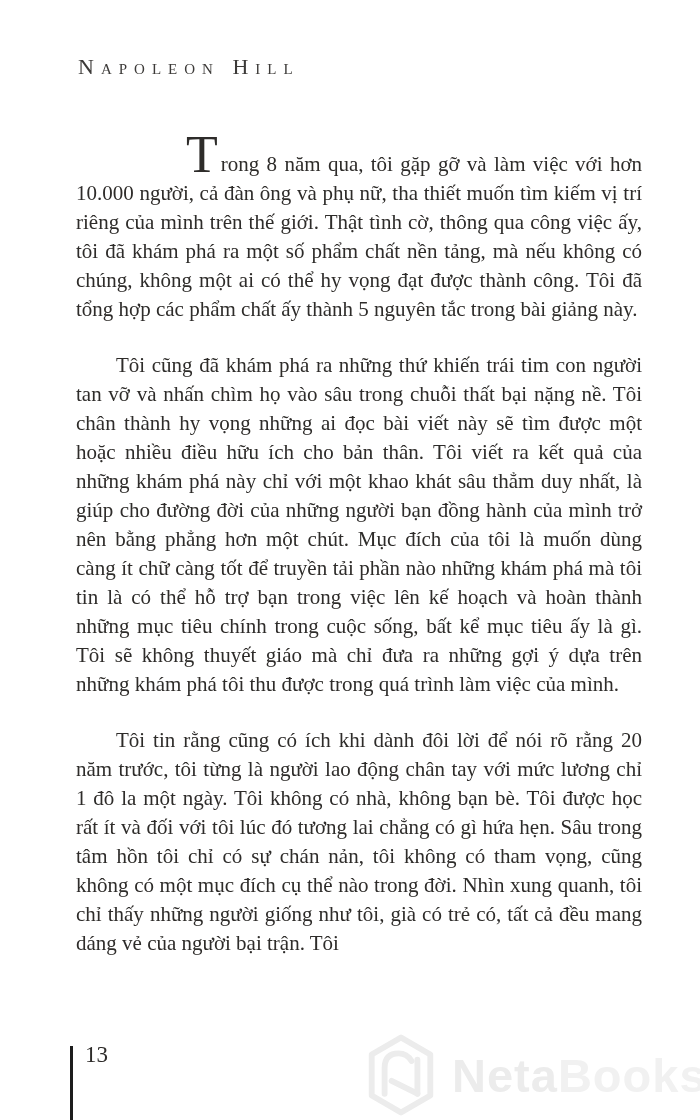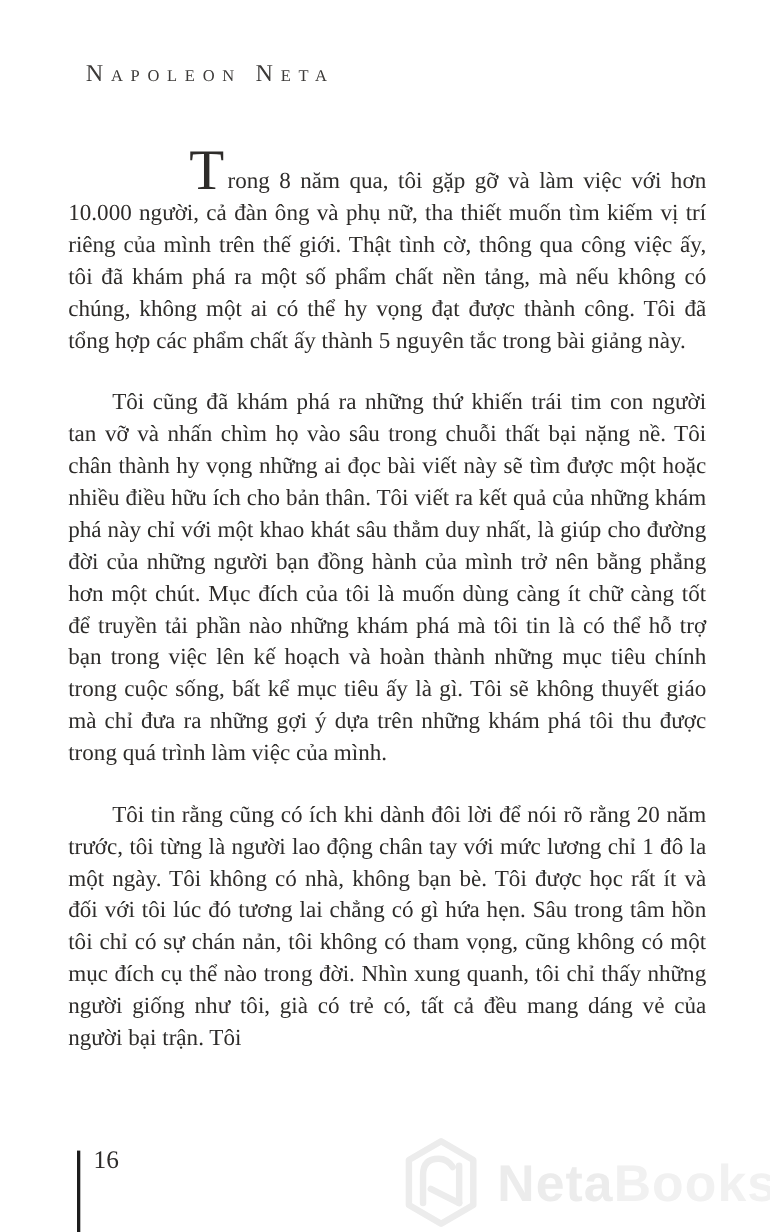--- a/index.html
+++ b/index.html
@@ -28,21 +28,21 @@
   }
   .content{
     position:absolute;
     top:150px;left:62px;
     width:580px;
     font-size:21px;
     line-height:29px;
     text-align:justify;
     text-justify:inter-word;
   }
-  .content p{margin:0 0 27px 0;}
+  .content p{margin:0 0 27px 14px;}
   .p-first{text-indent:55px;}
   .p-indent{text-indent:40px;}
   .drop-cap{
     font-size:52px;
     line-height:0;
     display:inline-block;
     vertical-align:baseline;
     margin-right:3px;
     position:relative;
     top:1px;
@@ -78,32 +78,32 @@
     color:#efefef;
   }
   .wm-text .wm-neta{color:#ececec;}
   .wm-text .wm-books{color:#f1f1f1;}
 </style>
 </head>
 <body>
 
 <div class="page">
 
-  <div class="running-header">Napoleon Neta</div>
+  <div class="running-header">Napoleon Hill</div>
 
   <div class="content">
     <p class="p-first"><span class="drop-cap">T</span><span>rong 8 năm qua, tôi gặp gỡ và làm việc với hơn 10.000 người, cả đàn ông và phụ nữ, tha thiết muốn tìm kiếm vị trí riêng của mình trên thế giới. Thật tình cờ, thông qua công việc ấy, tôi đã khám phá ra một số phẩm chất nền tảng, mà nếu không có chúng, không một ai có thể hy vọng đạt được thành công. Tôi đã tổng hợp các phẩm chất ấy thành 5 nguyên tắc trong bài giảng này.</span></p>
 
     <p class="p-indent"><span>Tôi cũng đã khám phá ra những thứ khiến trái tim con người tan vỡ và nhấn chìm họ vào sâu trong chuỗi thất bại nặng nề. Tôi chân thành hy vọng những ai đọc bài viết này sẽ tìm được một hoặc nhiều điều hữu ích cho bản thân. Tôi viết ra kết quả của những khám phá này chỉ với một khao khát sâu thẳm duy nhất, là giúp cho đường đời của những người bạn đồng hành của mình trở nên bằng phẳng hơn một chút. Mục đích của tôi là muốn dùng càng ít chữ càng tốt để truyền tải phần nào những khám phá mà tôi tin là có thể hỗ trợ bạn trong việc lên kế hoạch và hoàn thành những </span><span class="italic">mục tiêu chính</span><span> trong cuộc sống, bất kể mục tiêu ấy là gì. Tôi sẽ không thuyết giáo mà chỉ đưa ra những gợi ý dựa trên những khám phá tôi thu được trong quá trình làm việc của mình.</span></p>
 
     <p class="p-indent"><span>Tôi tin rằng cũng có ích khi dành đôi lời để nói rõ rằng 20 năm trước, tôi từng là người lao động chân tay với mức lương chỉ 1 đô la một ngày. Tôi không có nhà, không bạn bè. Tôi được học rất ít và đối với tôi lúc đó tương lai chẳng có gì hứa hẹn. Sâu trong tâm hồn tôi chỉ có sự chán nản, tôi không có tham vọng, cũng không có một mục đích cụ thể nào trong đời. Nhìn xung quanh, tôi chỉ thấy những người giống như tôi, già có trẻ có, tất cả đều mang dáng vẻ của người bại trận. Tôi</span></p>
   </div>
 
   <div class="footer-rule"></div>
-  <div class="page-number">16</div>
+  <div class="page-number">13</div>
 
   <div class="watermark">
     <svg width="82" height="82" viewBox="0 0 60 70" fill="none" stroke="#ececec" stroke-width="5" stroke-linecap="round" stroke-linejoin="round">
       <path d="M30 3 L55 17.5 L55 52.5 L30 67 L5 52.5 L5 17.5 Z"></path>
       <path d="M16 51 L16 29 Q16 16.5 28 16.5 Q35 16.5 39 23"></path>
       <path d="M22 40 L44 51"></path>
       <path d="M44 22 L44 51"></path>
     </svg>
     <span class="wm-text"><span class="wm-neta">Neta</span><span class="wm-books">Books</span></span>
 

